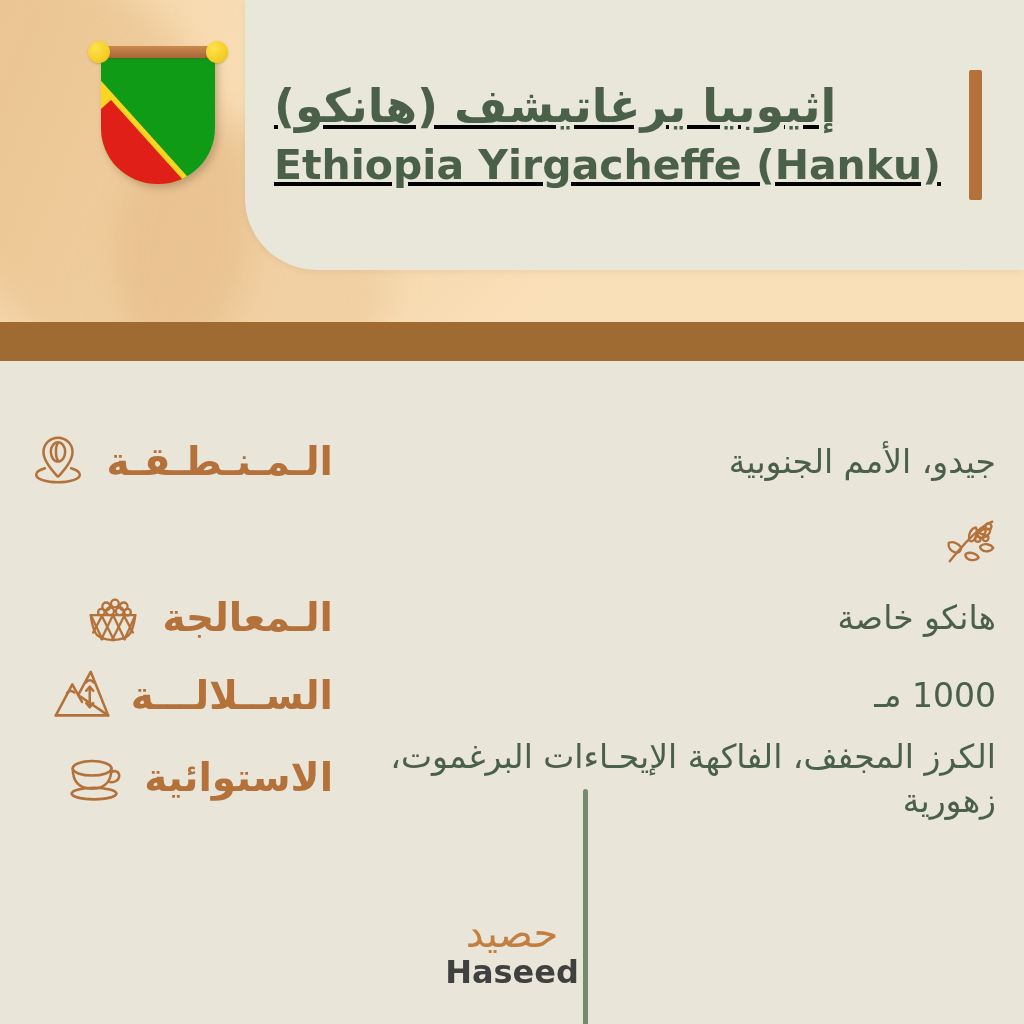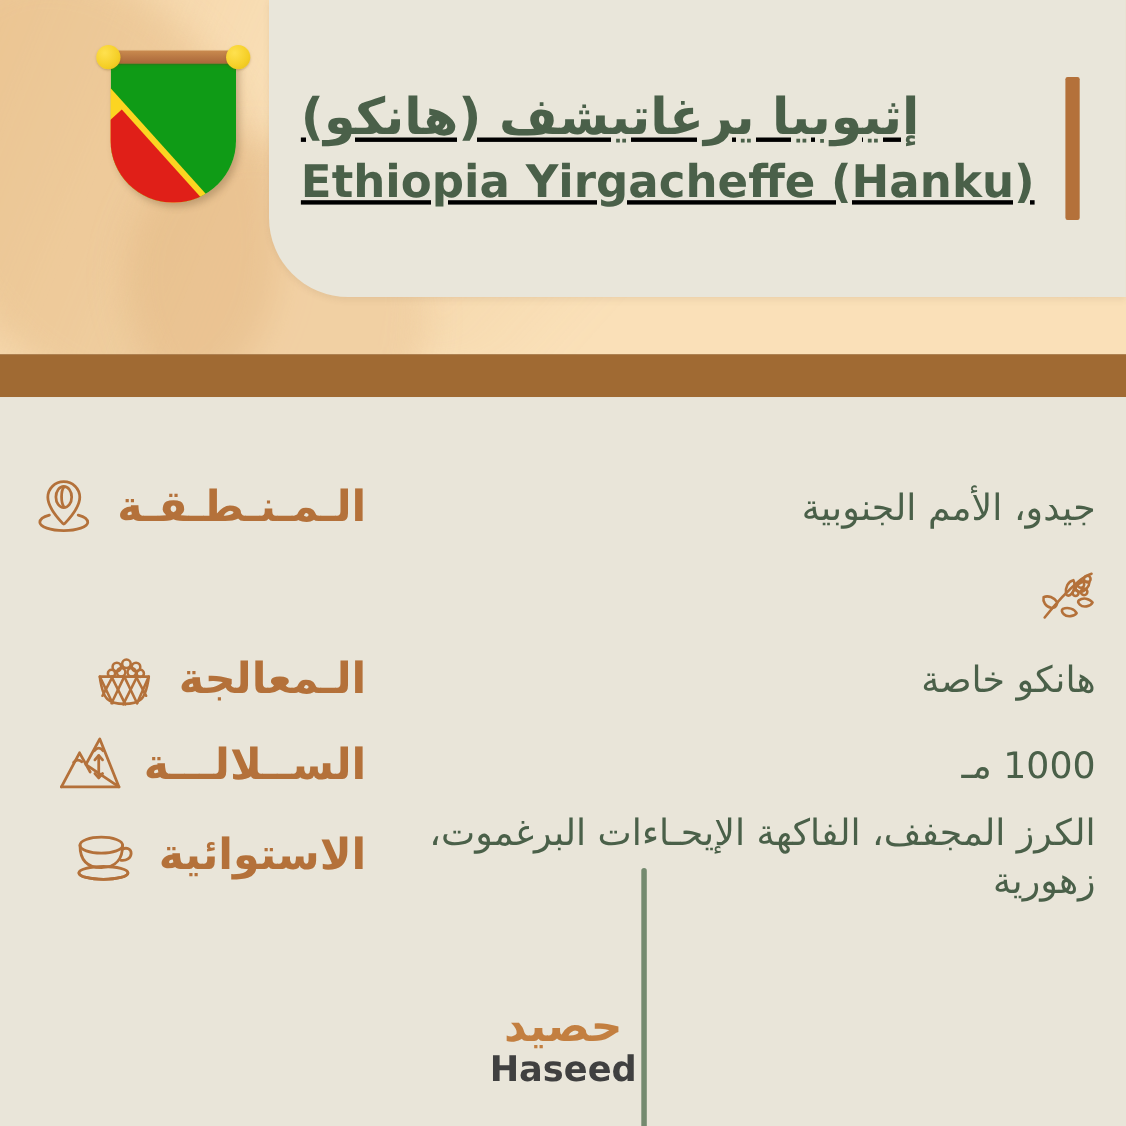--- a/index.html
+++ b/index.html
@@ -145,21 +145,21 @@
     position:absolute;left:583px;top:428px;width:5px;height:382px;
     background:#748a6f;border-radius:3px;
   }
 
   
   .logo{
     position:absolute;left:0;bottom:34px;width:1024px;
     display:flex;flex-direction:column;align-items:center;gap:0px;
   }
   .logo-ar{
-    font-size:40px;font-weight:bold;color:#c37f40;line-height:1;
+    font-size:40px;font-weight:normal;color:#c37f40;line-height:1;
     letter-spacing:1px;
   }
   .logo-en{
     font-size:32px;font-weight:bold;color:#404040;line-height:1.1;
     direction:ltr;margin-top:2px;
   }
 </style>
 </head>
 <body>
 

